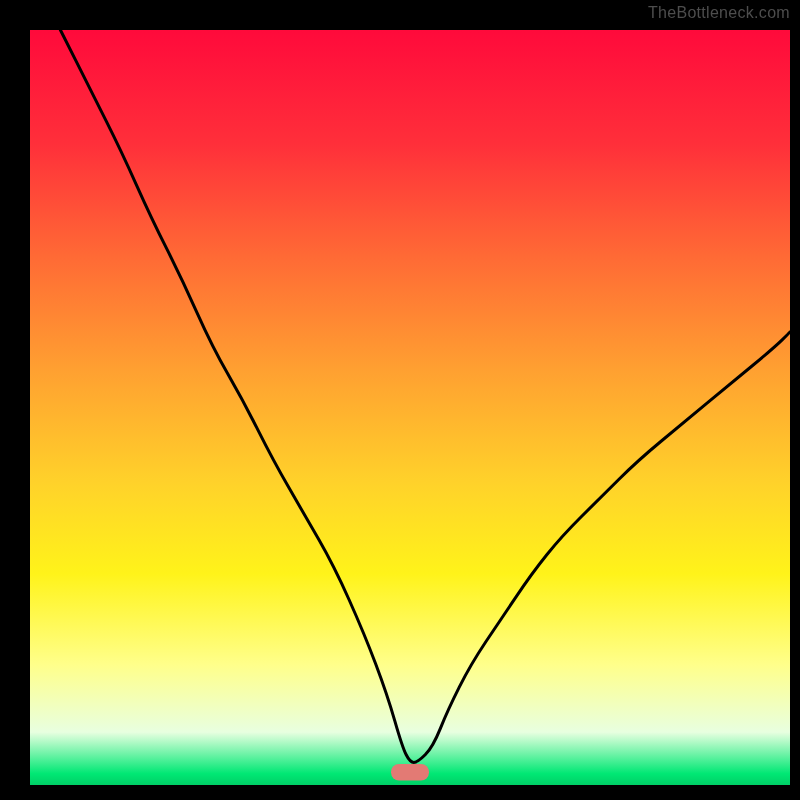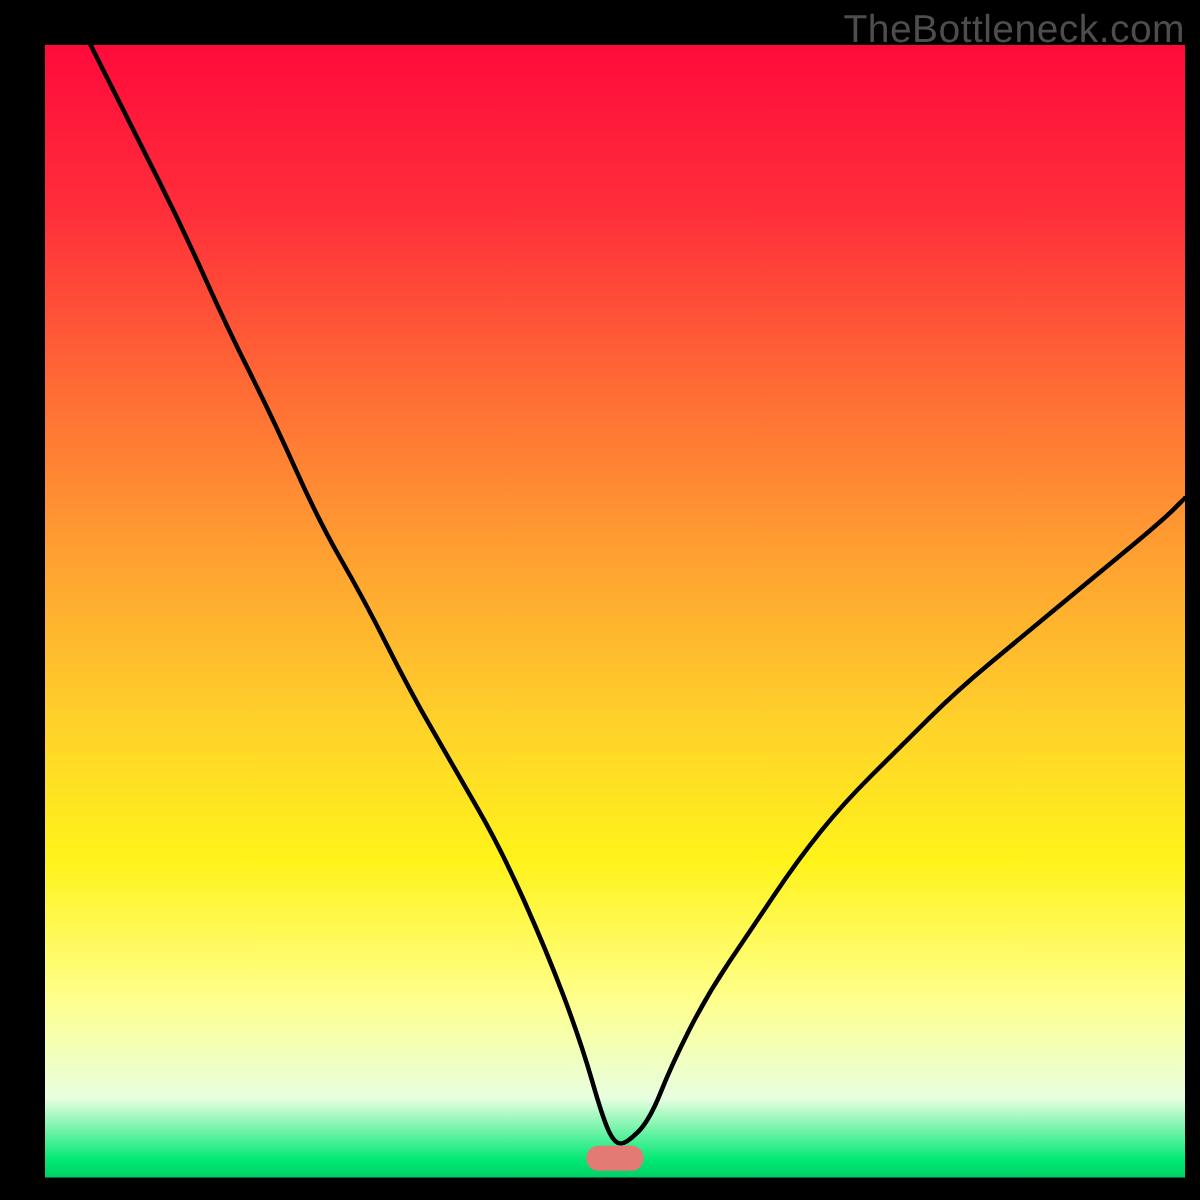--- a/index.html
+++ b/index.html
@@ -15,21 +15,21 @@
     position: relative;
     width: 800px;
     height: 800px;
     background: #000;
   }
   .watermark {
     position: absolute;
     top: 4px;
     right: 10px;
     color: #4d4d4d;
-    font-size: 26px;
+    font-size: 16px;
     font-weight: 500;
     letter-spacing: 0.3px;
     z-index: 20;
   }
   .plot {
     position: absolute;
     inset: 0;
   }
   .plot svg {
     display: block;

